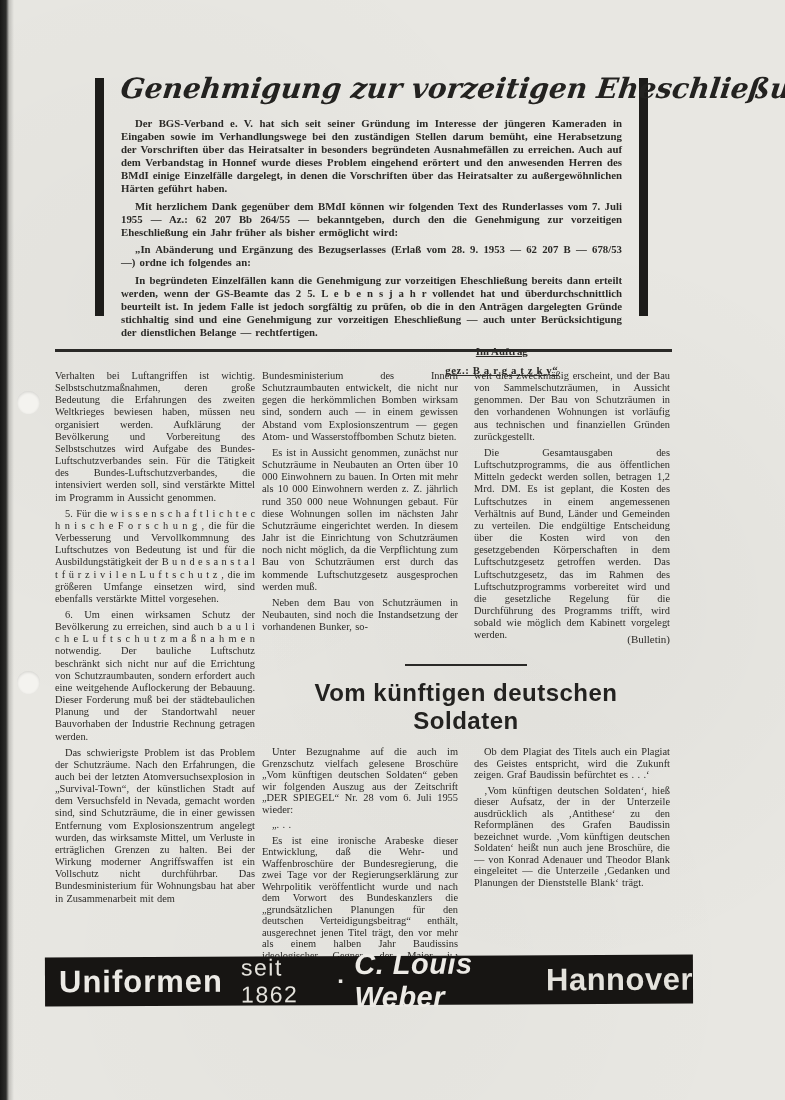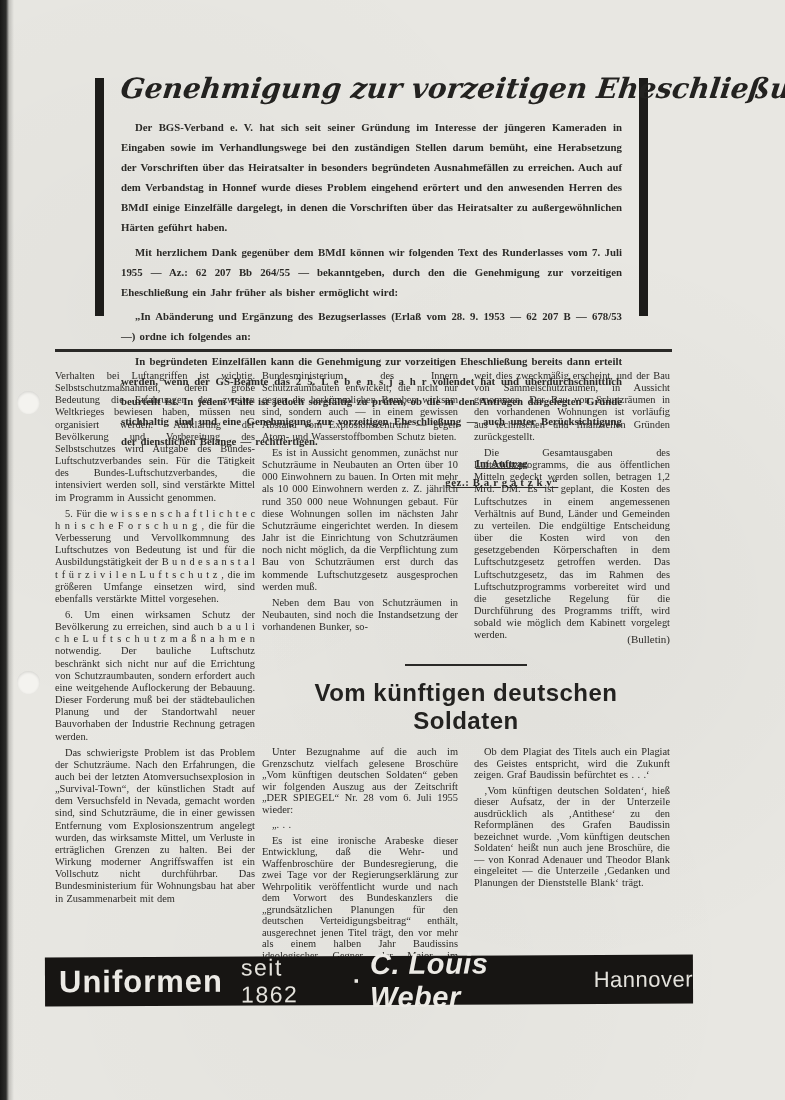--- a/index.html
+++ b/index.html
@@ -32,21 +32,21 @@
   .notice-box { position:absolute; left:95px; top:62px; width:553px; height:283px; }
   .notice-bar { position:absolute; top:16px; width:9px; height:238px; background:#1d1c1a; }
   .notice-bar.left { left:0; } .notice-bar.right { right:0; }
   .notice-inner { position:absolute; left:26px; right:26px; top:8px; }
   .notice-headline {
     font-family:"DejaVu Serif", serif; font-style:italic; font-weight:bold;
     font-size:28px; text-align:center; transform:skewX(-7deg);
     margin:2px 0 12px; color:#232220; white-space:nowrap;
   }
   .notice-p {
-    font-size:10.8px; font-weight:bold; line-height:20px;
+    font-size:10.8px; font-weight:bold; line-height:13px;
     text-align:justify; margin:0 0 4.5px; text-indent:14px; word-spacing:1.4px;
   }
   .notice-sig { margin-left:52%; text-align:center; font-size:10.8px; font-weight:bold; line-height:11.8px; margin-top:7px;text-decoration:underline; }
   .notice-sig .sig2 { margin-top:8px; letter-spacing:0.6px; }
 
   .rule-full { position:absolute; left:55px; top:349px; width:617px; height:2.5px; background:#2a2927; }
 
   
   .col { text-align:justify; font-size:10.4px; line-height:12.15px; word-spacing:0.8px; }
   .col p { margin:0 0 4px; text-indent:10px; }
@@ -70,21 +70,21 @@
     position:absolute; left:45px; top:956px; width:648px; height:49px;
     background:#171513; color:#eceae5;
     display:flex; align-items:center; padding-left:14px; box-sizing:border-box;
     transform:rotate(-0.25deg); z-index:5;
     font-family:"Liberation Sans", sans-serif;
   }
   .ad-brand { font-weight:bold; font-size:31px; letter-spacing:1px; }
   .ad-since { font-size:23px; margin-left:18px; letter-spacing:1.5px; font-weight:400; color:#e4e2dc; }
   .ad-dot { font-size:24px; margin:0 9px; font-weight:bold; }
   .ad-name { font-weight:bold; font-style:italic; font-size:29px; letter-spacing:0.5px; }
-  .ad-city { font-size:22px; margin-left:14px; font-weight:400; letter-spacing:0.5px; color:#e4e2dc; }
+  .ad-city { font-size:31px; margin-left:14px; font-weight:700; letter-spacing:0.5px; color:#e4e2dc; }
 
   .page-number { position:absolute; left:650px; top:964px; font-size:13px; font-weight:bold; color:#2b2a27; }
 </style>
 </head>
 <body>
 
 <div class="page">
   <div class="scan-edge"></div>
   <div class="punch-hole hole-top"></div>
   <div class="punch-hole hole-bottom"></div>

